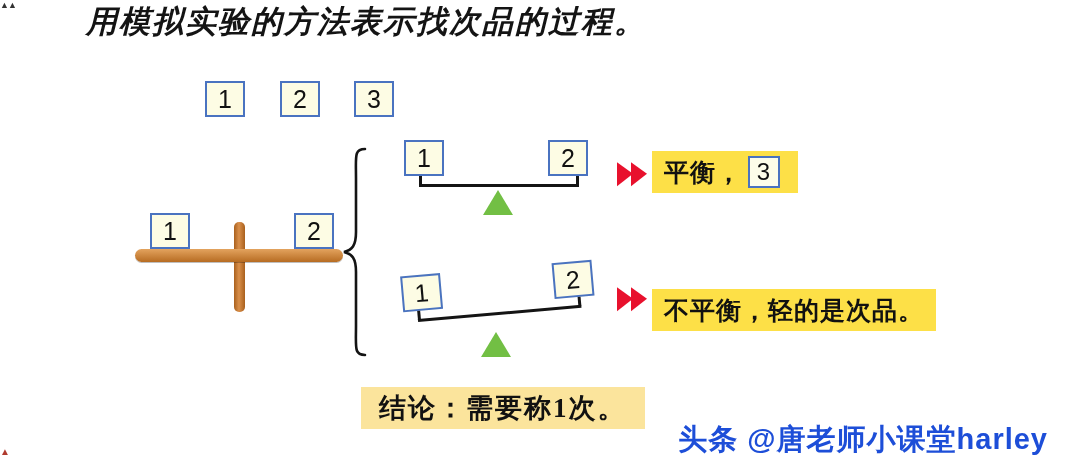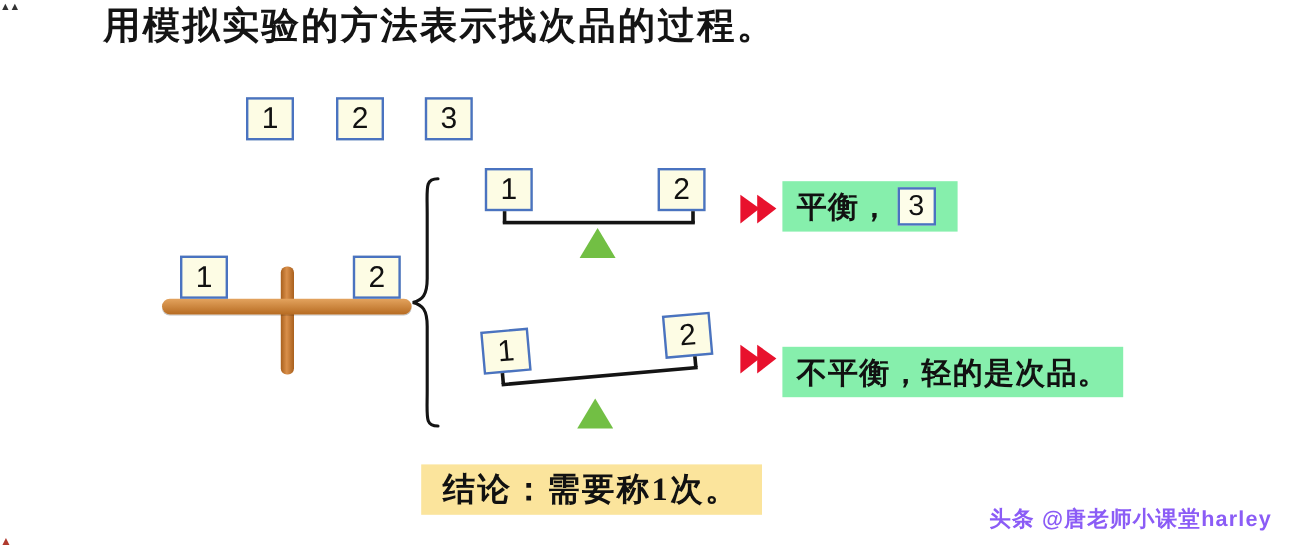--- a/index.html
+++ b/index.html
@@ -4,20 +4,21 @@
 <style>
   html,body{margin:0;padding:0;background:#fff;}
   .canvas{
     position:relative;width:1080px;height:461px;background:#ffffff;overflow:hidden;
     font-family:"Liberation Serif",serif;color:#111;
   }
   .abs{position:absolute;}
   .title{
     left:86px;top:1px;font-size:31px;font-weight:bold;letter-spacing:2px;color:#141414;
     white-space:nowrap;
+    font-style:italic;
   }
   .numbox{
     position:absolute;width:40px;height:36px;box-sizing:border-box;
     background:#fdfce4;border:2px solid #4a73c0;
     display:flex;align-items:center;justify-content:center;
     font-family:"Liberation Sans",sans-serif;font-size:25px;color:#111;
   }
   
   .post{
     left:234px;top:222px;width:11px;height:90px;border-radius:5px;
@@ -41,37 +42,37 @@
   }
   .tilted .numbox{width:40px;height:36px;}
   
   .ff{display:flex;align-items:center;}
   .tri{
     width:0;height:0;display:inline-block;
     border-top:12px solid transparent;border-bottom:12px solid transparent;
     border-left:16px solid #e8112d;margin-right:-2px;transform:skewY(-2deg);
   }
   .result{
-    position:absolute;height:42px;background:#86efac;
+    position:absolute;height:42px;background:#fde047;
     display:inline-flex;align-items:center;padding:0 12px;
     font-size:25px;font-weight:bold;white-space:nowrap;letter-spacing:1px;
   }
   .inline-box{
     width:32px;height:32px;box-sizing:border-box;margin:0 6px;
     background:#fdfde9;border:2px solid #4a73c0;
     display:inline-flex;align-items:center;justify-content:center;
     font-family:"Liberation Sans",sans-serif;font-size:24px;font-weight:normal;
   }
   .conclusion{
-    left:351px;top:387px;height:42px;background:#fbe49c;
+    left:361px;top:387px;height:42px;background:#fbe49c;
     display:inline-flex;align-items:center;padding:0 18px;
     font-size:27px;font-weight:bold;letter-spacing:2px;white-space:nowrap;
   }
   .watermark{
-    right:20px;top:420px;font-size:18px;font-weight:bold;color:#8b5cf6;
+    right:32px;top:420px;font-size:29px;font-weight:bold;color:#1d4ed8;
     font-family:"Liberation Sans",sans-serif;white-space:nowrap;letter-spacing:1px;
   }
   .artifact-top{left:0;top:0;font-size:9px;color:#333;letter-spacing:-1px;}
   .artifact-bottom{left:0;top:446px;font-size:10px;color:#b03a2e;}
   svg{display:block;}
 </style>
 </head>
 <body>
 
 <div class="canvas">

